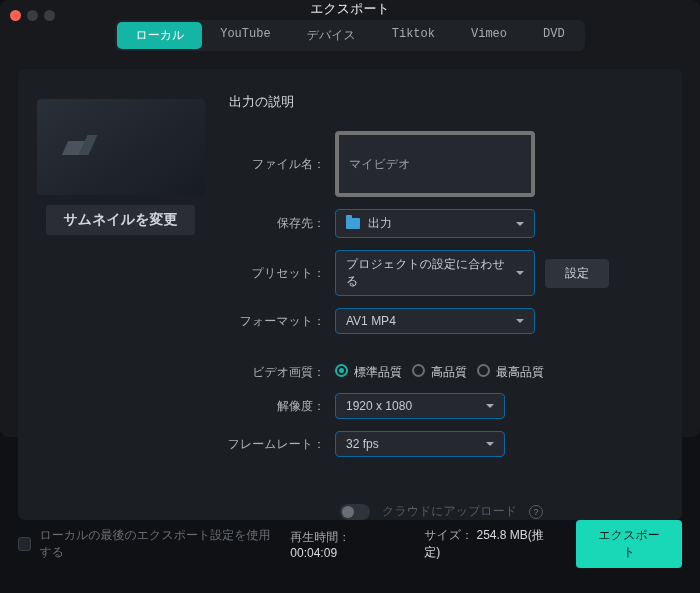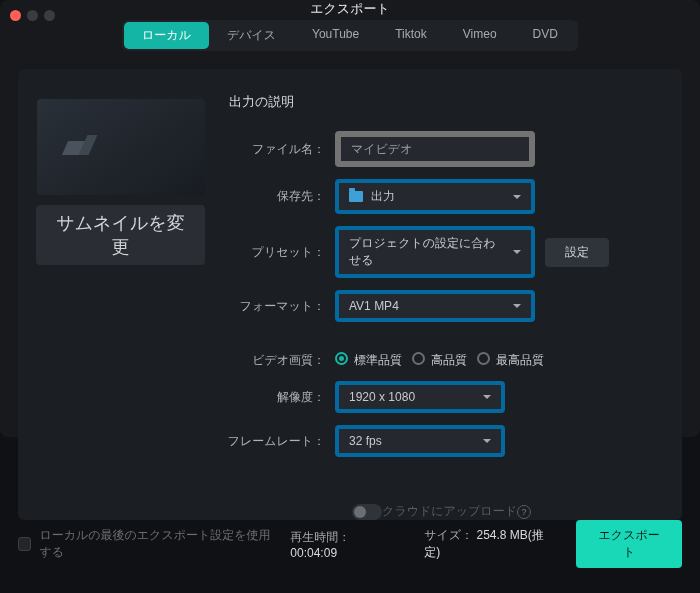--- a/index.html
+++ b/index.html
@@ -13,21 +13,21 @@
   overflow: hidden;
 }
 .window { width: 700px; height: 437px; background: #17191d; display: flex; flex-direction: column; border-radius: 8px; }
 .titlebar { height: 34px; position: relative; display: flex; align-items: center; justify-content: center; }
 .traffic { position: absolute; left: 10px; top: 10px; display: flex; gap: 6px; }
 .dot { width: 11px; height: 11px; border-radius: 50%; }
 .dot.red { background: #ff5f57; }
 .dot.gray { background: #3a3c40; }
 .title { color: #e8eaed; font-size: 13px; font-weight: 500; }
 
-.tabs { display: flex; justify-content: center; padding: 2px 0 8px; }
+.tabs { display: flex; justify-content: center; padding: 2px 0 8px; font-family: Liberation Mono, monospace; }
 .tabstrip { display: flex; background: #1f2227; border-radius: 6px; padding: 2px; gap: 0; }
 .tab { padding: 5px 18px; color: #a8abae; border-radius: 5px; font-size: 12px; cursor: pointer; }
 .tab.active { background: #14b5a5; color: #fff; }
 
 .body { flex: 1; padding: 10px 18px 0 18px; display: flex; gap: 0; }
 .panel { flex: 1; background: #1b1e23; border-radius: 6px; display: flex; }
 
 .left { width: 205px; padding: 30px 18px 0 18px; display: flex; flex-direction: column; align-items: center; }
 .thumb {
   width: 168px; height: 96px;
@@ -52,44 +52,45 @@
   background: #3e4650;
   transform: skewX(-24deg);
 }
 .thumb-btn {
   margin-top: 10px;
   background: #2a2e34;
   border: none;
   color: #d2d5d8;
   padding: 6px 18px;
   border-radius: 4px;
-  font-size: 18px;
+  font-size: 14px;
   cursor: pointer;
+  font-weight: bold;
 }
 
 .right { flex: 1; padding: 24px 22px 0 0; }
 .section-head { color: #d8dbde; font-size: 13px; margin-bottom: 20px; padding-left: 6px; }
 
 .row { display: flex; align-items: center; margin-bottom: 12px; }
 .row .lbl { width: 112px; text-align: right; color: #b0b3b6; font-size: 12px; padding-right: 10px; }
 .row .ctrl { flex: 1; display: flex; align-items: center; gap: 10px; }
 
 .textin {
   background: #25282e;
-  border: 6px solid #737373;
-  border-radius: 4px;
-  padding: 5px 10px;
+  border: 4px solid #737373;
+  border-radius: 4px;
+  padding: 22px 10px;
   color: #9ca0a4;
   width: 200px;
   font-size: 12px;
   font-family: inherit;
 }
 .select {
   background: #25282e;
-  border: 4px solid #0369a1;
+  border: 1px solid #0369a1;
   border-radius: 4px;
   padding: 5px 10px;
   color: #c8cbce;
   width: 200px;
   font-size: 12px;
   position: relative;
   display: flex;
   align-items: center;
   gap: 8px;
   cursor: pointer;
@@ -127,21 +128,21 @@
 }
 
 .gap { height: 18px; }
 
 .radios { display: flex; gap: 24px; align-items: center; }
 .radio { display: flex; align-items: flex-start; gap: 6px; cursor: pointer; color: #c8cbce; }
 .rcircle { width: 13px; height: 13px; border-radius: 50%; border: 2px solid #6b6f74; position: relative; }
 .radio.sel .rcircle { border-color: #14b5a5; }
 .radio.sel .rcircle::after { content: ""; position: absolute; inset: 2px; background: #14b5a5; border-radius: 50%; }
 
-.upload-row { display: flex; justify-content: center; align-items: center; gap: 0; margin-top: 46px; color: #5a5e63; }
+.upload-row { display: flex; justify-content: center; align-items: center; gap: 12px; margin-top: 46px; color: #5a5e63; }
 .toggle {
   width: 30px; height: 16px; border-radius: 10px; background: #2f333a; position: relative; cursor: pointer;
 }
 .toggle::after { content: ""; position: absolute; left: 2px; top: 2px; width: 12px; height: 12px; background: #6b6f74; border-radius: 50%; }
 .qmark { width: 14px; height: 14px; border: 1px solid #5a5e63; border-radius: 50%; display: flex; align-items: center; justify-content: center; font-size: 9px; color: #7a7e83; }
 
 .footer {
   height: 48px;
   padding: 0 18px;
   display: flex;
@@ -174,22 +175,22 @@
       <div class="dot red"></div>
       <div class="dot gray"></div>
       <div class="dot gray"></div>
     </div>
     <div class="title">エクスポート</div>
   </div>
 
   <div class="tabs">
     <div class="tabstrip">
       <div class="tab active">ローカル</div>
+      <div class="tab">YouTube</div>
       <div class="tab">デバイス</div>
-      <div class="tab">YouTube</div>
       <div class="tab">Tiktok</div>
       <div class="tab">Vimeo</div>
       <div class="tab">DVD</div>
     </div>
   </div>
 
   <div class="body">
     <div class="panel">
       <div class="left">
         <div class="thumb"></div>

